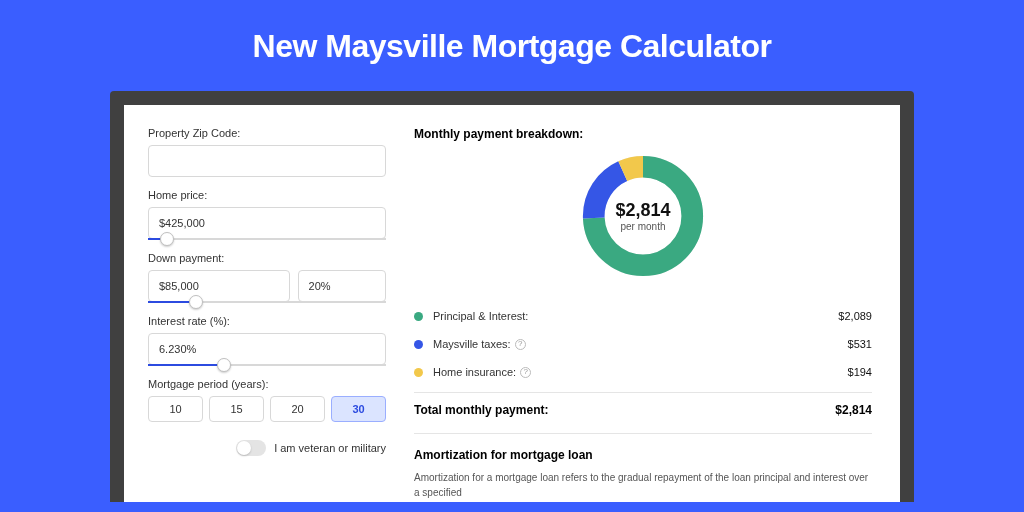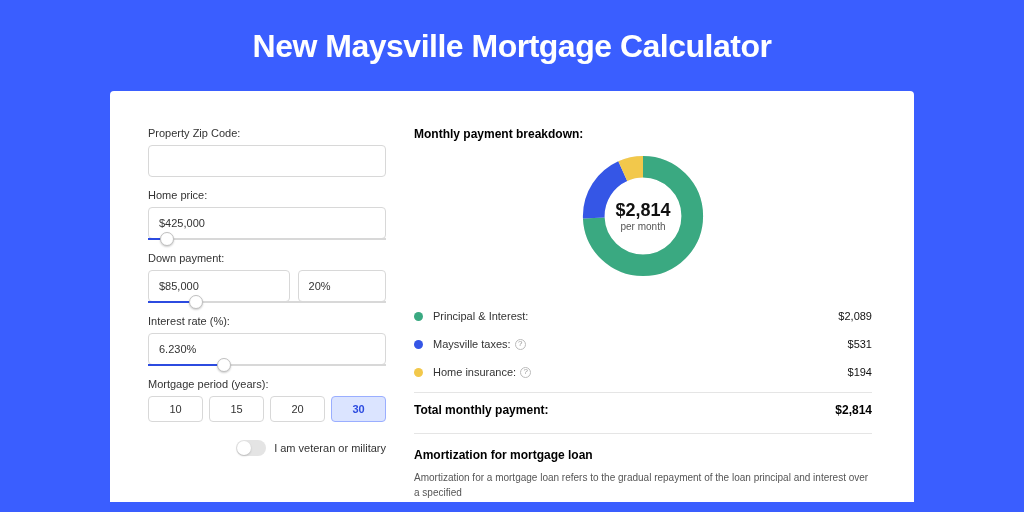--- a/index.html
+++ b/index.html
@@ -12,21 +12,21 @@
   }
   .page-title {
     text-align: center;
     color: #fff;
     font-size: 32px;
     font-weight: 700;
     padding: 28px 0 26px 0;
     letter-spacing: -0.5px;
   }
   .blue-panel {
-    background: #ffffff;
+    background: #404040;
     margin: 0 110px;
     padding: 14px 14px 0 14px;
     border-radius: 4px 4px 0 0;
   }
   .card {
     background: #fff;
     display: flex;
     padding: 0;
   }
   .left-col {

